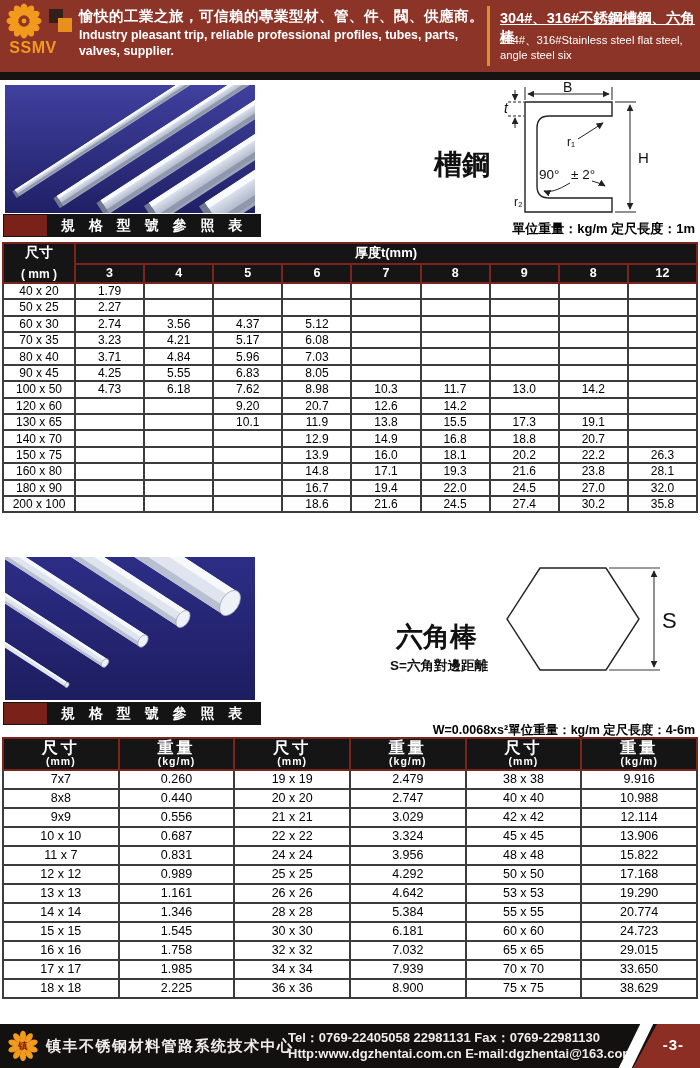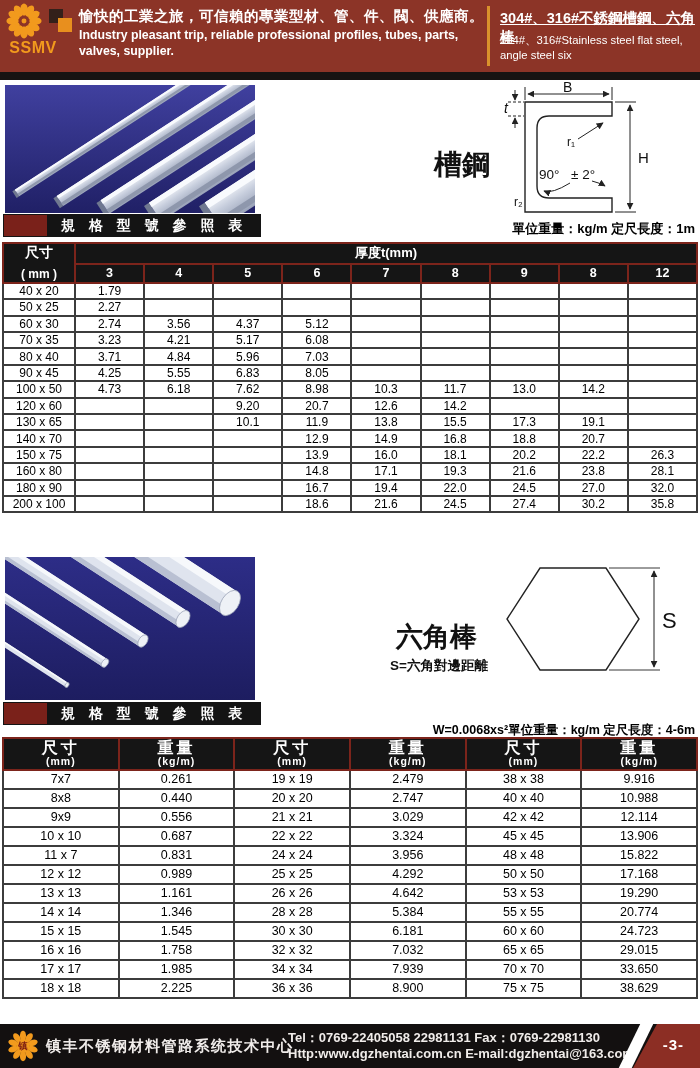--- a/index.html
+++ b/index.html
@@ -487,21 +487,21 @@
         </th>
         <th>
           <span class="t2-main">重量</span>
             <span class="t2-unit">(kg/m)</span>
         </th>
       </tr>
     </thead>
     <tbody id="t2-body">
         <tr>
           <td>7x7</td>
-          <td>0.261</td>
+          <td>0.260</td>
           <td>19 x 19</td>
           <td>2.479</td>
           <td>38 x 38</td>
           <td>9.916</td>
         </tr>
         <tr>
           <td>8x8</td>
           <td>0.440</td>
           <td>20 x 20</td>
           <td>2.747</td>

